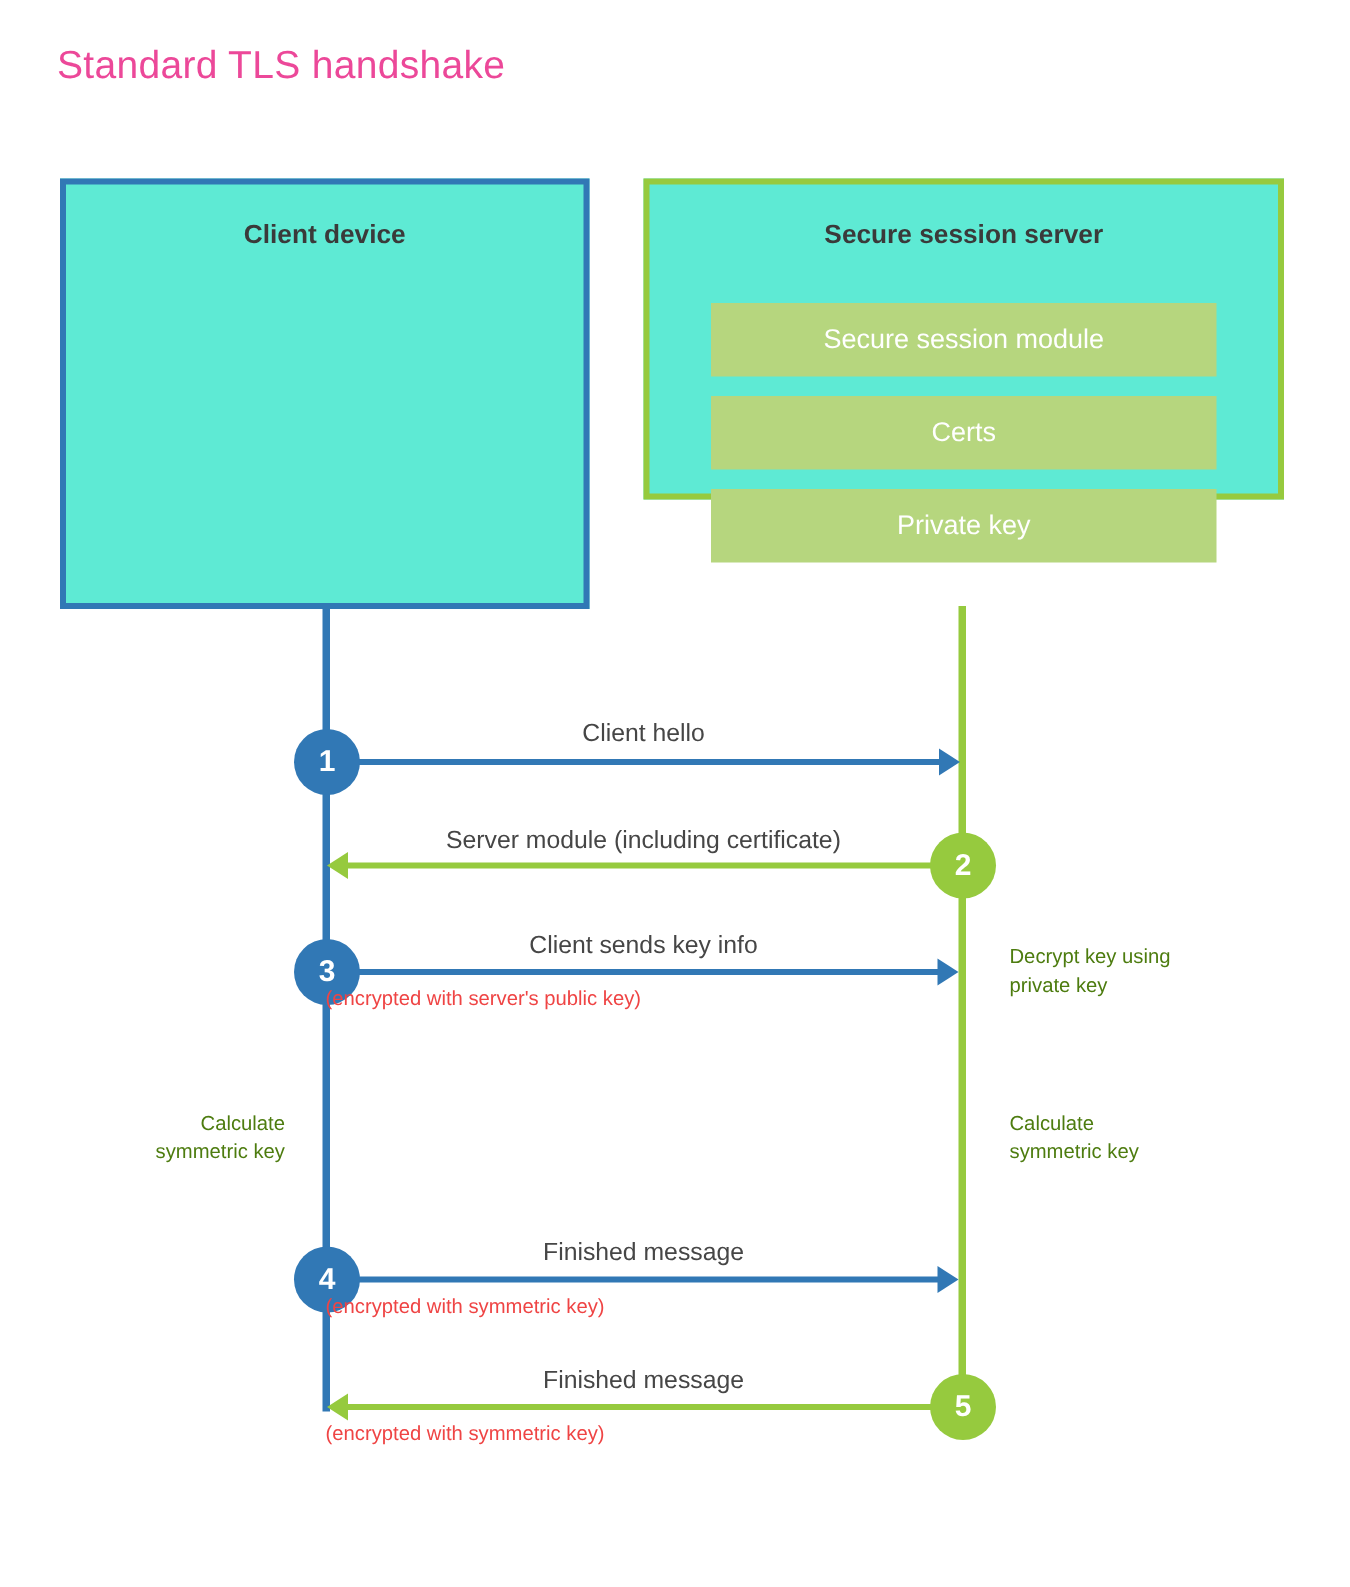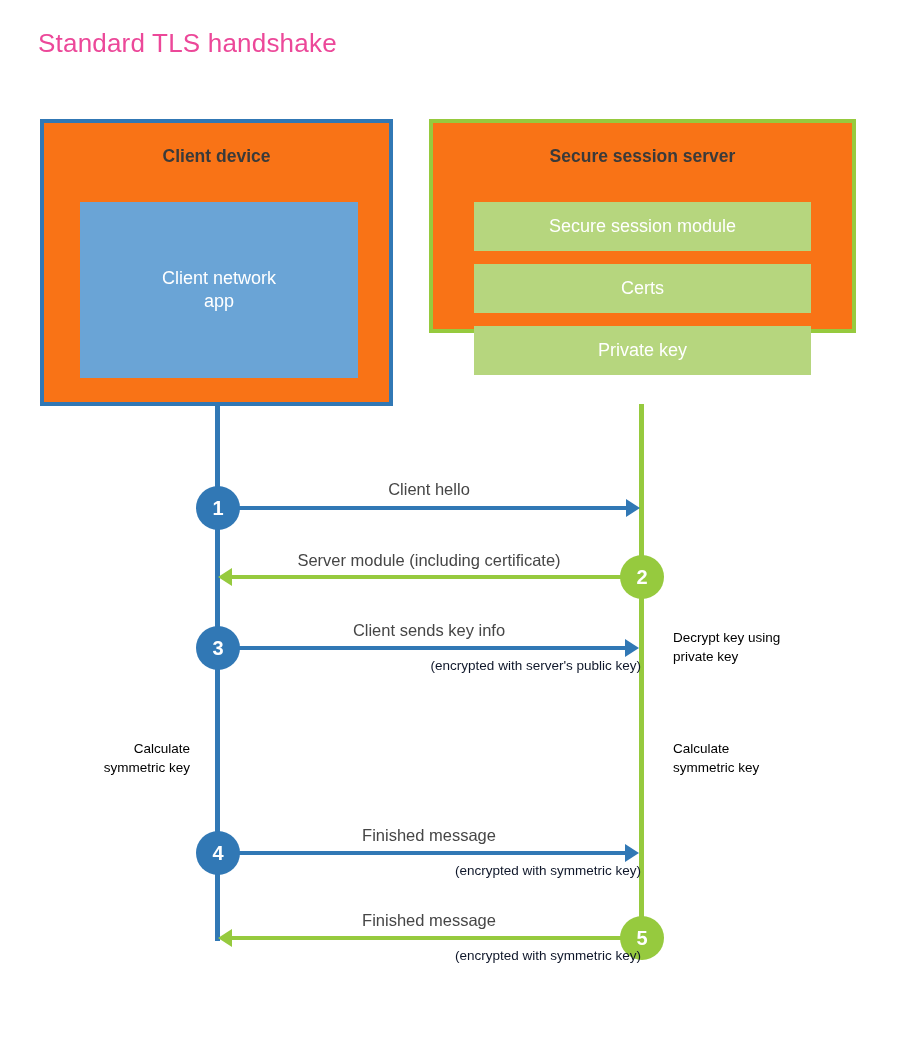--- a/index.html
+++ b/index.html
@@ -28,21 +28,21 @@
     font-weight: 300;
     color: #ec4899;
     letter-spacing: .2px;
     white-space: nowrap;
   }
 
   
   .party-box {
     position: absolute;
     box-sizing: border-box;
-    background: #f97316;
+    background: #5eead4;
   }
   #client-box {
     left: 40px;
     top: 119px;
     width: 353px;
     height: 287px;
     border: 4px solid #3178b5;
   }
   #server-box {
     left: 429px;
@@ -154,46 +154,43 @@
   
   .msg-label {
     position: absolute;
     text-align: center;
     font-size: 16.5px;
     color: #464646;
     white-space: nowrap;
   }
   .msg-sublabel {
     position: absolute;
-    text-align: right;
+    text-align: left;
     font-size: 13.5px;
-    color: #0f172a;
+    color: #ef4444;
     white-space: nowrap;
   }
   .side-note {
     position: absolute;
     font-size: 13.5px;
     line-height: 1.42;
-    color: #000000;
+    color: #4d7c0f;
   }
   .side-note.right-align { text-align: right; }
   .side-note.left-align { text-align: left; }
 </style>
 </head>
 <body>
 
 <div id="canvas">
 
   <div id="page-title">Standard TLS handshake</div>
 
   <div id="client-box" class="party-box">
     <div class="party-title">Client device</div>
-    <div id="client-app">
-      <span><span>Client network</span><br><span>app</span></span>
-    </div>
   </div>
 
   <div id="server-box" class="party-box">
     <div class="party-title">Secure session server</div>
     <div id="server-bar-1" class="server-bar">Certs</div>
     <div id="server-bar-0" class="server-bar">Secure session module</div>
     <div id="server-bar-2" class="server-bar">Private key</div>
   </div>
 
   <div id="lifeline-client" class="lifeline"></div>

